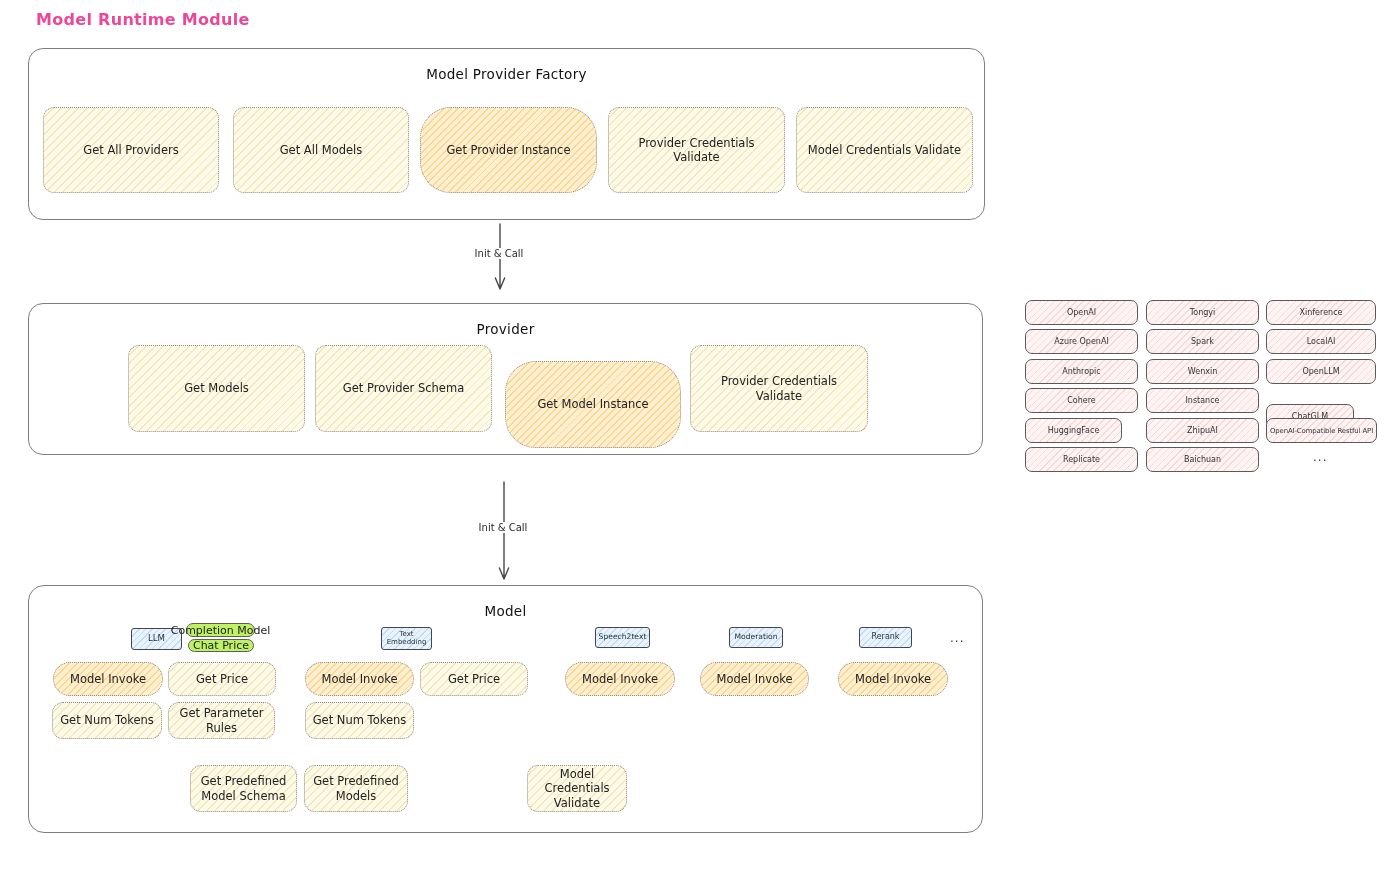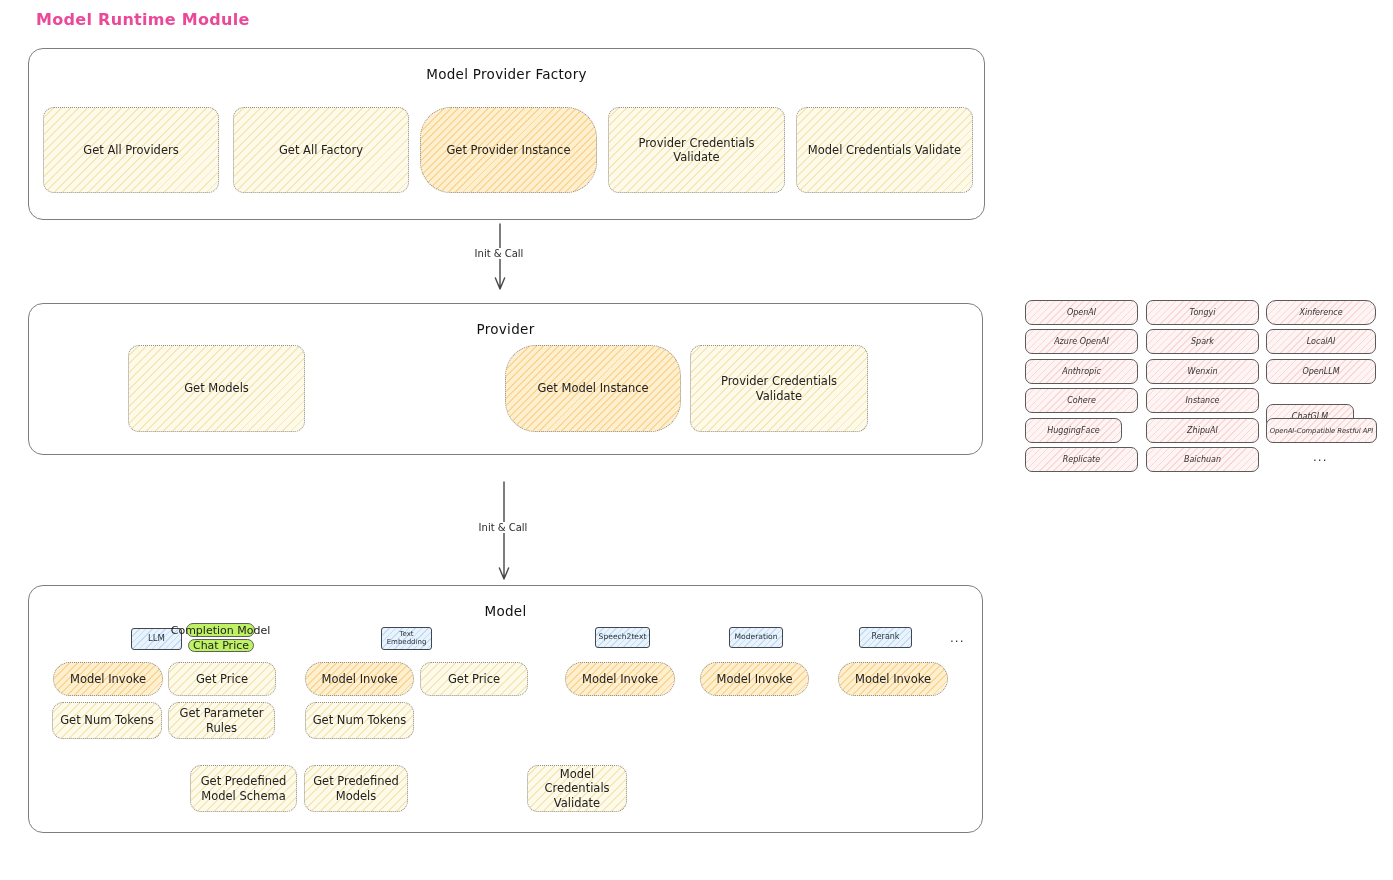--- a/index.html
+++ b/index.html
@@ -35,21 +35,20 @@
       repeating-linear-gradient(135deg, rgba(246,179,58,0.42) 0px, rgba(246,179,58,0.42) 1.4px, transparent 1.4px, transparent 5.2px),
       #fdefd0; border-radius: 31px;}
   
   .pill{
     position:absolute;display:flex;align-items:center;justify-content:center;text-align:center;
     height:25px;font-size:8px;color:#333;box-sizing:border-box;white-space:nowrap;
     border:1.3px solid #5a5a5a;border-radius:7px;
     background:
       repeating-linear-gradient(135deg, rgba(246,170,170,0.38) 0px, rgba(246,170,170,0.38) 1.2px, transparent 1.2px, transparent 5px),
       #fef4f4;
-    font-style: italic;
   }
   
   .tagb{
     position:absolute;display:flex;align-items:center;justify-content:center;text-align:center;
     font-size:8px;line-height:1.1;color:#26333d;box-sizing:border-box;
     border:1.3px solid #41474d;border-radius:3px;
     background:
       repeating-linear-gradient(135deg, rgba(140,195,238,0.45) 0px, rgba(140,195,238,0.45) 1.2px, transparent 1.2px, transparent 4.6px),
       #eaf3fb;
   }
@@ -71,64 +70,65 @@
 <body>
 
 <div class="canvas">
 
   <div class="doc-title">Model Runtime Module</div>
 
   <div class="panel" style="left:28px;top:48px;width:957px;height:172px;">
     <div class="panel-title">Model Provider Factory</div>
   </div>
   <div class="op y" style="left:43px;top:107px;width:176px;height:86px;">Get All Providers</div>
-  <div class="op y" style="left:233px;top:107px;width:176px;height:86px;">Get All Factory</div>
+  <div class="op y" style="left:233px;top:107px;width:176px;height:86px;">Get All Models</div>
   <div class="op o" style="left:420px;top:107px;width:177px;height:86px;">Get Provider Instance</div>
   <div class="op y" style="left:608px;top:107px;width:177px;height:86px;">Provider Credentials Validate</div>
   <div class="op y" style="left:796px;top:107px;width:177px;height:86px;">Model Credentials Validate</div>
 
   <svg class="arrow" style="left:492px;top:223px;" width="16" height="72" viewBox="0 0 16 72">
     <path d="M8 1 L8 64 M8 66 L3.4 55 M8 66 L12.6 55"></path>
   </svg>
   <div class="arrow-label" style="left:499px;top:248px;">Init &amp; Call</div>
 
   <div class="panel stack" style="left:28px;top:303px;width:955px;height:152px;">
     <div class="panel-title">Provider</div>
   </div>
   <div class="op y" style="left:128px;top:345px;width:177px;height:87px;">Get Models</div>
-  <div class="op o" style="left:505px;top:345px;width:176px;height:87px;">Get Model Instance</div>
+  <div class="op y" style="left:315px;top:345px;width:177px;height:87px;">Get Provider Schema</div>
+  <div class="op o" style="left:505px;top:361px;width:176px;height:87px;">Get Model Instance</div>
   <div class="op y" style="left:690px;top:345px;width:178px;height:87px;">Provider Credentials Validate</div>
 
   <div class="pill" style="left:1025px;top:300px;width:113px;">OpenAI</div>
   <div class="pill" style="left:1025px;top:329px;width:113px;">Azure OpenAI</div>
   <div class="pill" style="left:1025px;top:359px;width:113px;">Anthropic</div>
   <div class="pill" style="left:1025px;top:388px;width:113px;">Cohere</div>
   <div class="pill" style="left:1025px;top:418px;width:97px;">HuggingFace</div>
   <div class="pill" style="left:1025px;top:447px;width:113px;">Replicate</div>
 
   <div class="pill" style="left:1146px;top:300px;width:113px;">Tongyi</div>
   <div class="pill" style="left:1146px;top:329px;width:113px;">Spark</div>
   <div class="pill" style="left:1146px;top:359px;width:113px;">Wenxin</div>
   <div class="pill" style="left:1146px;top:388px;width:113px;">Instance</div>
   <div class="pill" style="left:1146px;top:418px;width:113px;">ZhipuAI</div>
   <div class="pill" style="left:1146px;top:447px;width:113px;">Baichuan</div>
 
-  <div class="pill" style="left:1266px;top:300px;width:110px;border-radius:10px;">Xinference</div>
+  <div class="pill" style="left:1266px;top:300px;width:110px;">Xinference</div>
   <div class="pill" style="left:1266px;top:329px;width:110px;">LocalAI</div>
   <div class="pill" style="left:1266px;top:359px;width:110px;">OpenLLM</div>
   <div class="pill" style="left:1266px;top:404px;width:88px;">ChatGLM</div>
   <div class="pill tiny" style="left:1266px;top:418px;width:111px;">OpenAI-Compatible Restful API</div>
   <div class="dots" style="left:1313px;top:450px;">...</div>
 
   <svg class="arrow" style="left:496px;top:481px;" width="16" height="104" viewBox="0 0 16 104">
     <path d="M8 1 L8 96 M8 98 L3.4 87 M8 98 L12.6 87"></path>
   </svg>
   <div class="arrow-label" style="left:503px;top:522px;">Init &amp; Call</div>
 
-  <div class="panel stack" style="left:28px;top:585px;width:955px;height:248px;">
+  <div class="panel stack" style="left:28px;top:585px;width:955px;height:248px;border-radius:16px;">
     <div class="panel-title">Model</div>
   </div>
 
   <div class="tagb" style="left:131px;top:628px;width:51px;height:22px;font-size:8.6px;">LLM</div>
   <div class="tagw" style="left:186px;top:623px;width:69px;height:14px;">Completion Model</div>
   <div class="tagw" style="left:188px;top:639px;width:66px;height:13px;">Chat Price</div>
   <div class="tagb" style="left:381px;top:627px;width:51px;height:23px;font-size:7px;padding:1px 6px;">Text Embedding</div>
   <div class="tagb" style="left:595px;top:627px;width:55px;height:21px;font-size:7.6px;">Speech2text</div>
   <div class="tagb" style="left:729px;top:627px;width:54px;height:21px;font-size:7.6px;">Moderation</div>
   <div class="tagb" style="left:859px;top:627px;width:53px;height:21px;font-size:8px;">Rerank</div>

